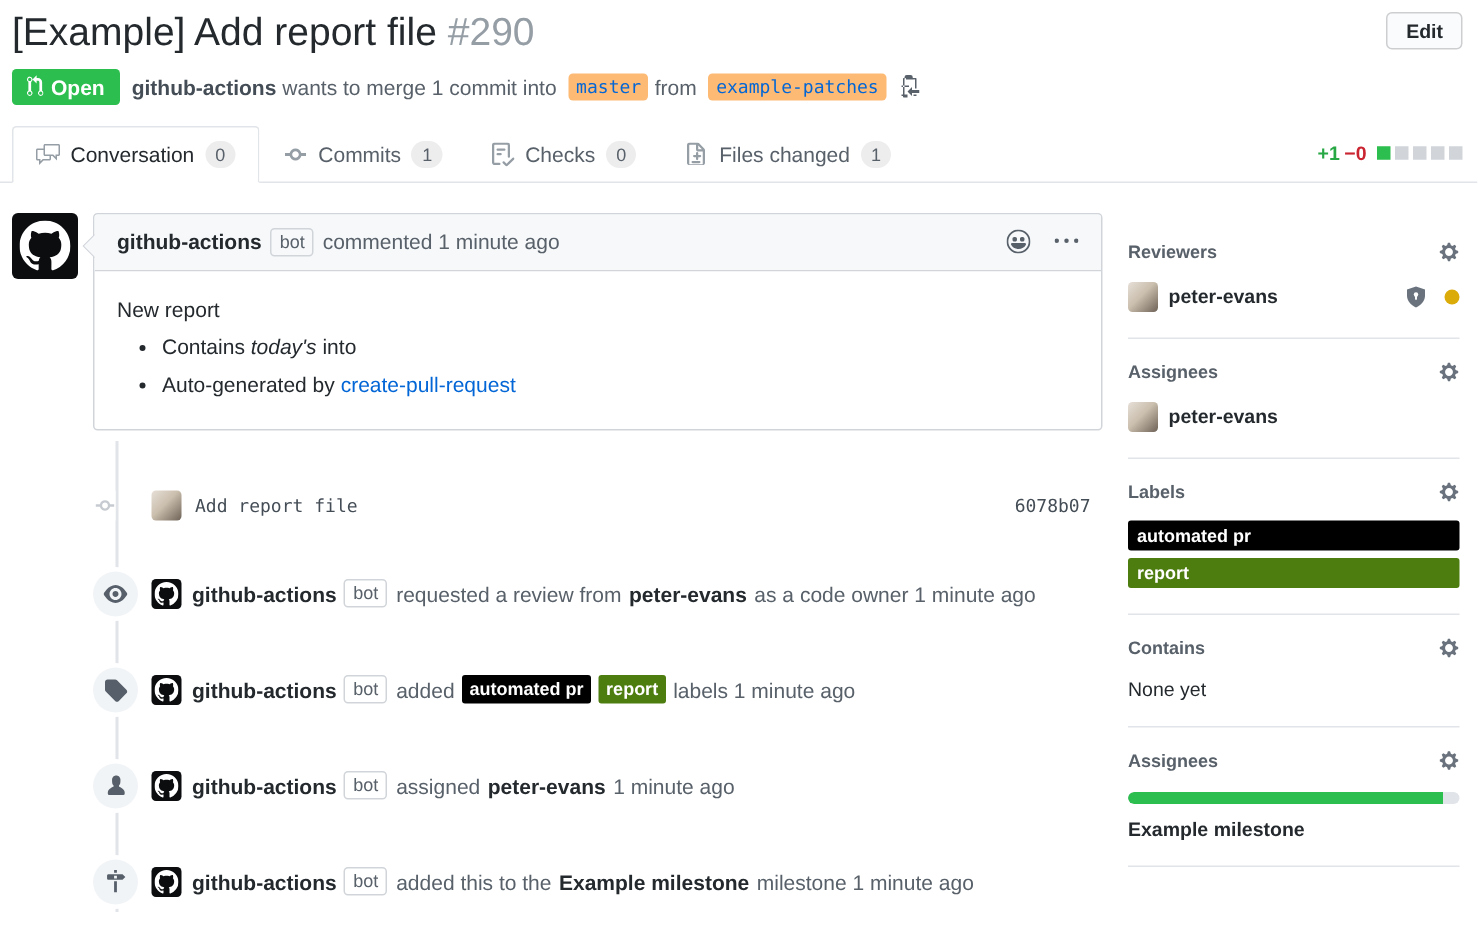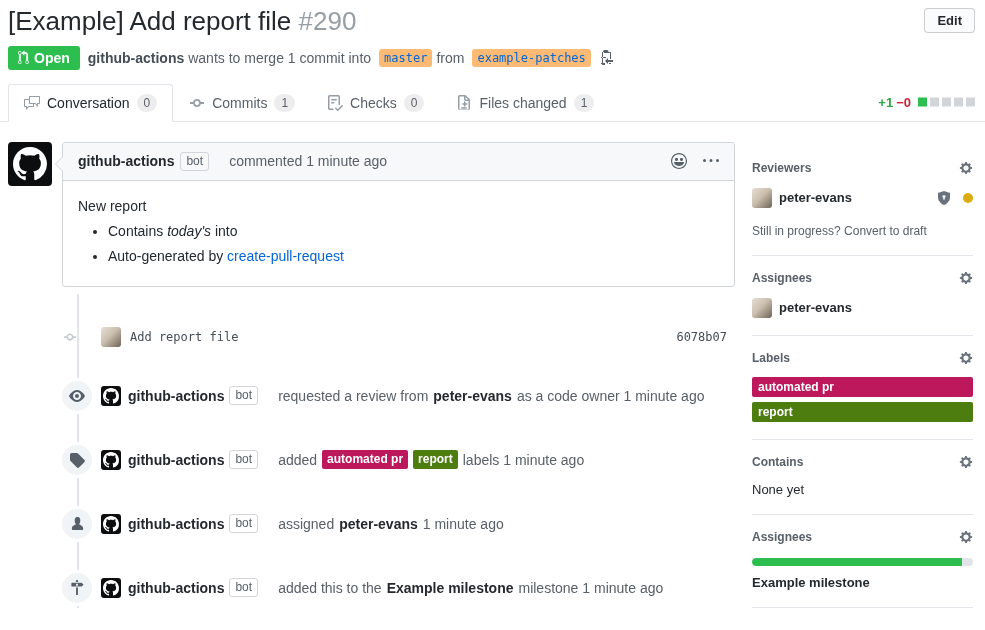--- a/index.html
+++ b/index.html
@@ -69,21 +69,21 @@
     content:""; position:absolute; top:13px; left:-16px; border:8px solid transparent; border-right-color:#d1d5da;
   }
   .comment-box:after { left:-15px; border-right-color:#f6f8fa; }
   .comment-head {
     background:#f6f8fa; border-bottom:1px solid #d1d5da; border-radius:2px 2px 0 0;
     padding:9px 15px; display:flex; align-items:center; color:#586069; font-size:14px;
   }
   .comment-head .author { font-weight:700; color:#24292e; margin-right:6px; }
   .bot-badge {
     border:1px solid #d1d5da; border-radius:3px; font-size:12px; color:#586069;
-    padding:0 5px; line-height:17px; margin-right:20px;
+    padding:0 5px; line-height:17px; margin-right:6px;
   }
   .head-actions { margin-left:auto; display:flex; align-items:center; gap:16px; color:#586069; }
   .head-actions span { cursor:pointer; }
   .comment-body { padding:15px; font-size:14px; line-height:1.5; color:#24292e; }
   .comment-body p { margin:0 0 0 0; }
   .comment-body ul { margin:0; padding-left:30px; }
   .comment-body li { margin:4px 0; }
   .comment-body a { color:#0366d6; text-decoration:none; cursor:pointer; }
 
   
@@ -105,21 +105,21 @@
     width:20px; height:20px; background:#0b0d0f; border-radius:3px; flex:0 0 20px;
     display:flex; align-items:center; justify-content:center; margin-right:7px;
   }
   .event .author { font-weight:700; color:#24292e; margin-right:5px; }
   .event .seg { margin-right:5px; }
   .event b { color:#24292e; }
   .lbl {
     font-size:12px; font-weight:700; color:#fff; border-radius:2px; padding:2px 5px;
     margin-right:5px; line-height:1.2; display:inline-block;
   }
-  .lbl-orange { background:#be185d; }
+  .lbl-orange { background:#000000; }
   .lbl-blue { background:#4d7c0f; }
 
   
   .sidebar { width:221px; margin-left:17px; font-size:12px; flex:0 0 221px; }
   .sec { padding:15px 0 17px 0; border-bottom:1px solid #e1e4e8; position:relative; }
   .sec:first-child { padding-top:19px; }
   .sec-head { font-weight:700; color:#586069; font-size:12px; display:flex; align-items:center; cursor:pointer; }
   .gear { margin-left:auto; color:#6a737d; }
   .person-row { display:flex; align-items:center; margin-top:13px; }
   .person-row .name { font-weight:700; color:#24292e; font-size:13px; margin-left:7px; cursor:pointer; }
@@ -352,21 +352,20 @@
           <span>
               <svg width="16" height="16" viewBox="0 0 16 16">
                 <path fill="#6a737d" d="M8 1l6 2v4.2c0 3.3-2.4 6.3-6 7.8-3.6-1.5-6-4.5-6-7.8V3l6-2z"></path>
                 <circle cx="8" cy="6.4" r="1.5" fill="#fff"></circle>
                 <rect x="7.35" y="6.9" width="1.3" height="3" rx="0.6" fill="#fff"></rect>
               </svg>
             </span>
           <span class="dot"></span>
         </span>
       </div>
-      <div class="draft-note"><span>Still in progress? </span><span class="link">Convert to draft</span></div>
     </div>
 
     <div class="sec">
       <div class="sec-head">
         <span>Assignees</span>
         <span class="gear">
             <svg width="14" height="14" viewBox="0 0 14 16" fill="currentColor">
               <path d="M14 8.77v-1.6l-1.94-.64-.45-1.09.88-1.84-1.13-1.13-1.81.91-1.09-.45-.69-1.92h-1.6l-.63 1.94-1.11.45-1.84-.88-1.13 1.13.91 1.81-.45 1.09L0 7.23v1.59l1.94.64.45 1.09-.88 1.84 1.13 1.13 1.81-.91 1.09.45.69 1.92h1.59l.63-1.94 1.11-.45 1.84.88 1.13-1.13-.92-1.81.47-1.09L14 8.75v.02zM7 11c-1.66 0-3-1.34-3-3s1.34-3 3-3 3 1.34 3 3-1.34 3-3 3z"></path>
             </svg>
           </span>

